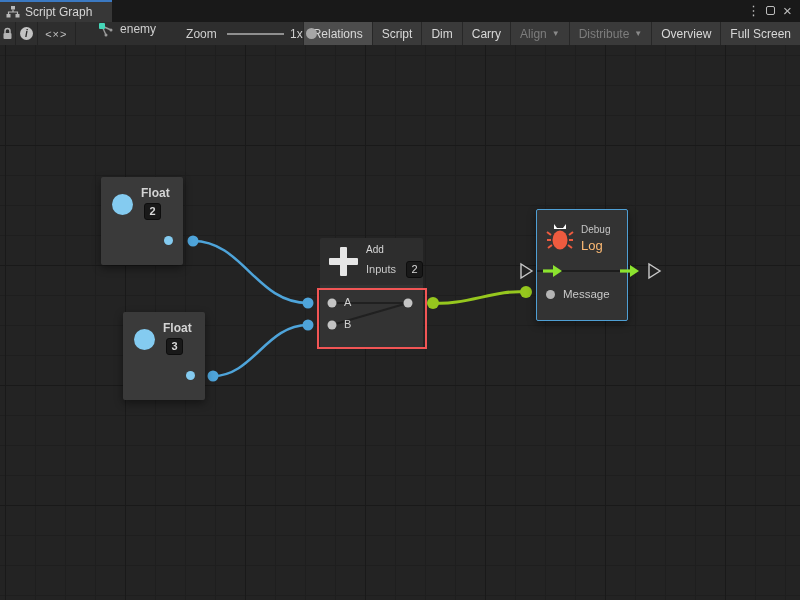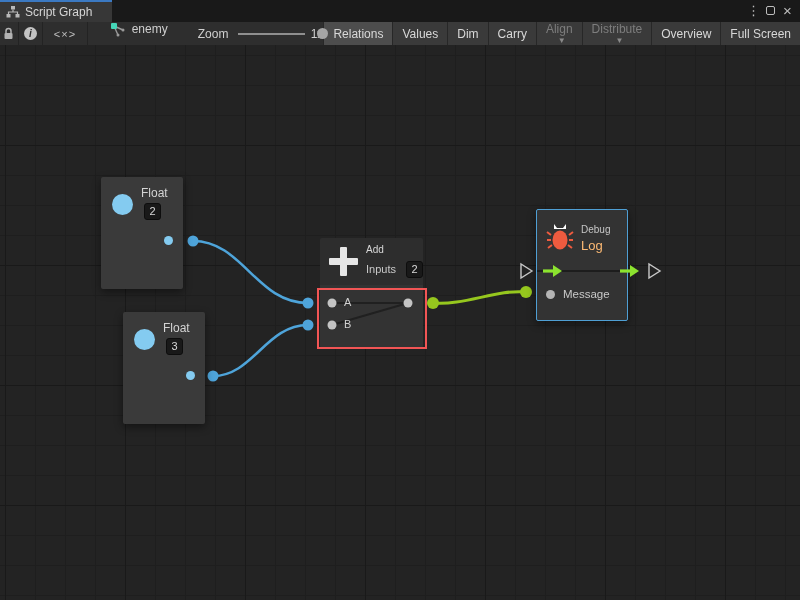--- a/index.html
+++ b/index.html
@@ -28,37 +28,37 @@
   .tb-graphsel span { margin-left:6px; }
   .tb-zoomlabel { margin-left:30px; display:flex; align-items:center; }
   .slider { position:relative; width:90px; height:23px; margin-left:10px; }
   .slider-track { position:absolute; left:0; right:0; top:11px; height:1.5px; background:#8f8f8f; }
   .slider-handle { position:absolute; left:79px; top:6px; width:11px; height:11px; border-radius:50%; background:#a6a6a6; }
   .tb-zoomval { margin-left:6px; display:flex; align-items:center; }
   .tb-right { margin-left:auto; display:flex; }
   .gbtn { display:flex; align-items:center; padding:0 9px; background:#3a3a3a; border-left:1px solid #272727;
           color:#d8d8d8; white-space:nowrap; cursor:default; }
   .gbtn.active { background:#4d4d4d; }
-  .gbtn.disabled { color:#7d7d7d;flex-direction:column; }
+  .gbtn.disabled { color:#7d7d7d; }
   .gbtn .dd-arrow { font-size:8px; margin-left:5px; color:#8a8a8a; }
 
   
   .canvas { position:absolute; left:0; top:45px; width:800px; height:555px; overflow:hidden;
             background-color:#232323;
             background-image:
               linear-gradient(#191919 1px, transparent 1px),
               linear-gradient(90deg, #191919 1px, transparent 1px),
               linear-gradient(#1e1e1e 1px, transparent 1px),
               linear-gradient(90deg, #1e1e1e 1px, transparent 1px);
             background-size:120px 120px, 120px 120px, 30px 30px, 30px 30px;
             background-position:5px 100px, 5px 100px, 5px 10px, 5px 10px; }
   .wires { position:absolute; left:0; top:0; width:800px; height:555px; pointer-events:none; }
 
   .node { position:absolute; border-radius:2px; box-shadow:0 3px 8px rgba(0,0,0,.45); }
-  .float-node { width:82px; height:112px; background:#3a3a3a; }
+  .float-node { width:82px; height:88px; background:#3a3a3a;font-weight:bold; }
   .float-circle { position:absolute; left:11px; top:17px; width:21px; height:21px; border-radius:50%; background:#84cbf0; }
   .float-title { position:absolute; left:40px; top:9px; font-size:12px; color:#d4d4d4; }
   .value-box { position:absolute; width:17px; height:17px; background:#191919; border:1px solid #0d0d0d;
                border-radius:3px; color:#d8d8d8; font-size:11px; text-align:center; line-height:15px; }
   .float-port { position:absolute; left:63px; top:59px; width:9px; height:9px; border-radius:50%; background:#84cbf0; }
 
   .add-header { left:320px; top:193px; width:103px; height:47px; background:#2d2d2d; border-radius:2px 2px 0 0; box-shadow:none; }
   .add-title { position:absolute; left:46px; top:6px; font-size:10px; color:#d8d8d8; }
   .add-inputs-label { position:absolute; left:46px; top:25px; font-size:11px; color:#c9c9c9; }
   .add-body { left:320px; top:240px; width:103px; height:63px; background:#333333; border-radius:0 0 2px 2px; box-shadow:none; }
@@ -122,21 +122,21 @@
     <div class="slider-track"></div>
     <div class="slider-handle"></div>
   </div>
   <div class="tb-zoomval">1x</div>
 
   <div class="tb-right">
     <div class="gbtn active">
         <span>Relations</span>
       </div>
     <div class="gbtn">
-        <span>Values</span>
+        <span>Script</span>
       </div>
     <div class="gbtn">
         <span>Dim</span>
       </div>
     <div class="gbtn">
         <span>Carry</span>
       </div>
     <div class="gbtn disabled">
         <span>Align</span>
         <span class="dd-arrow">▼</span>

